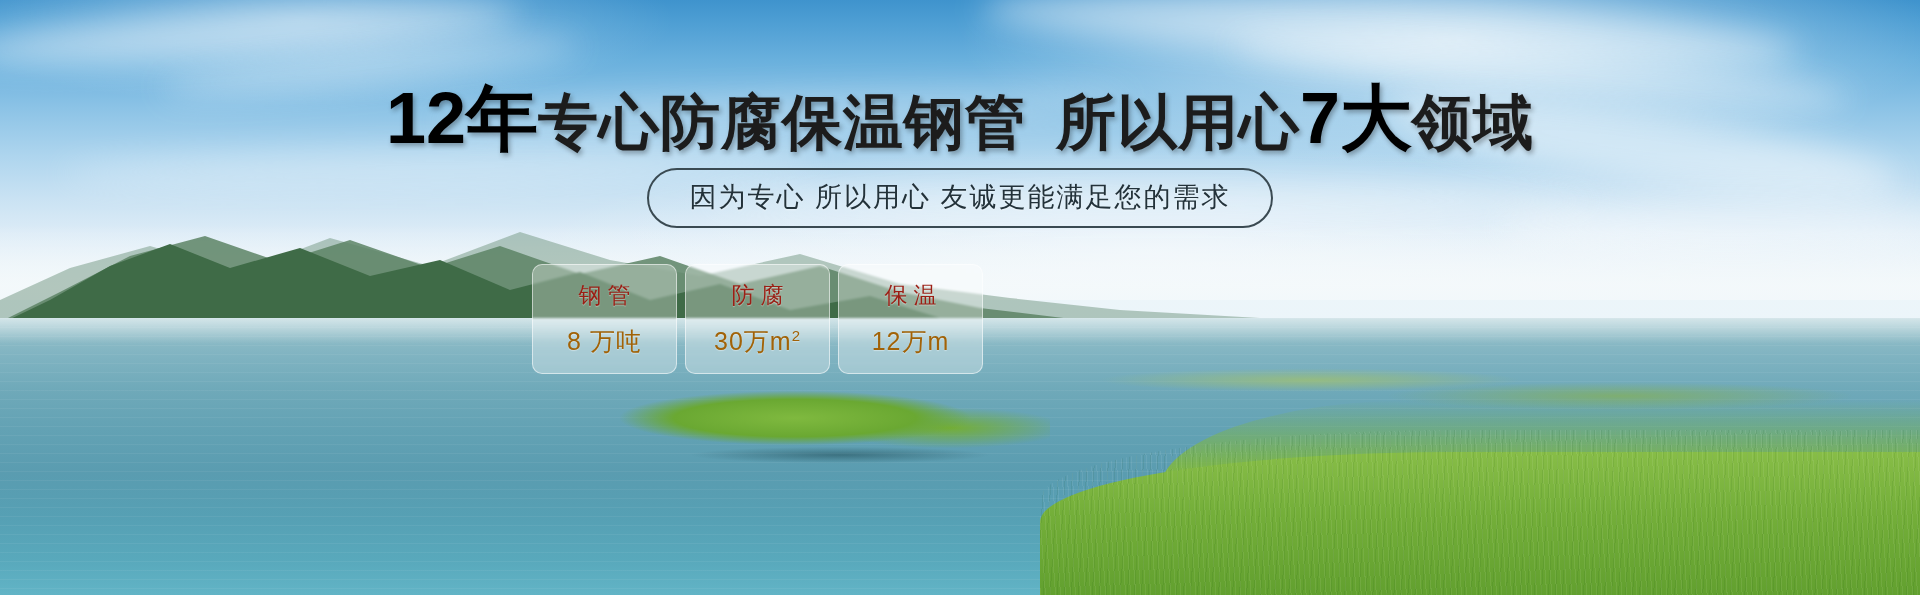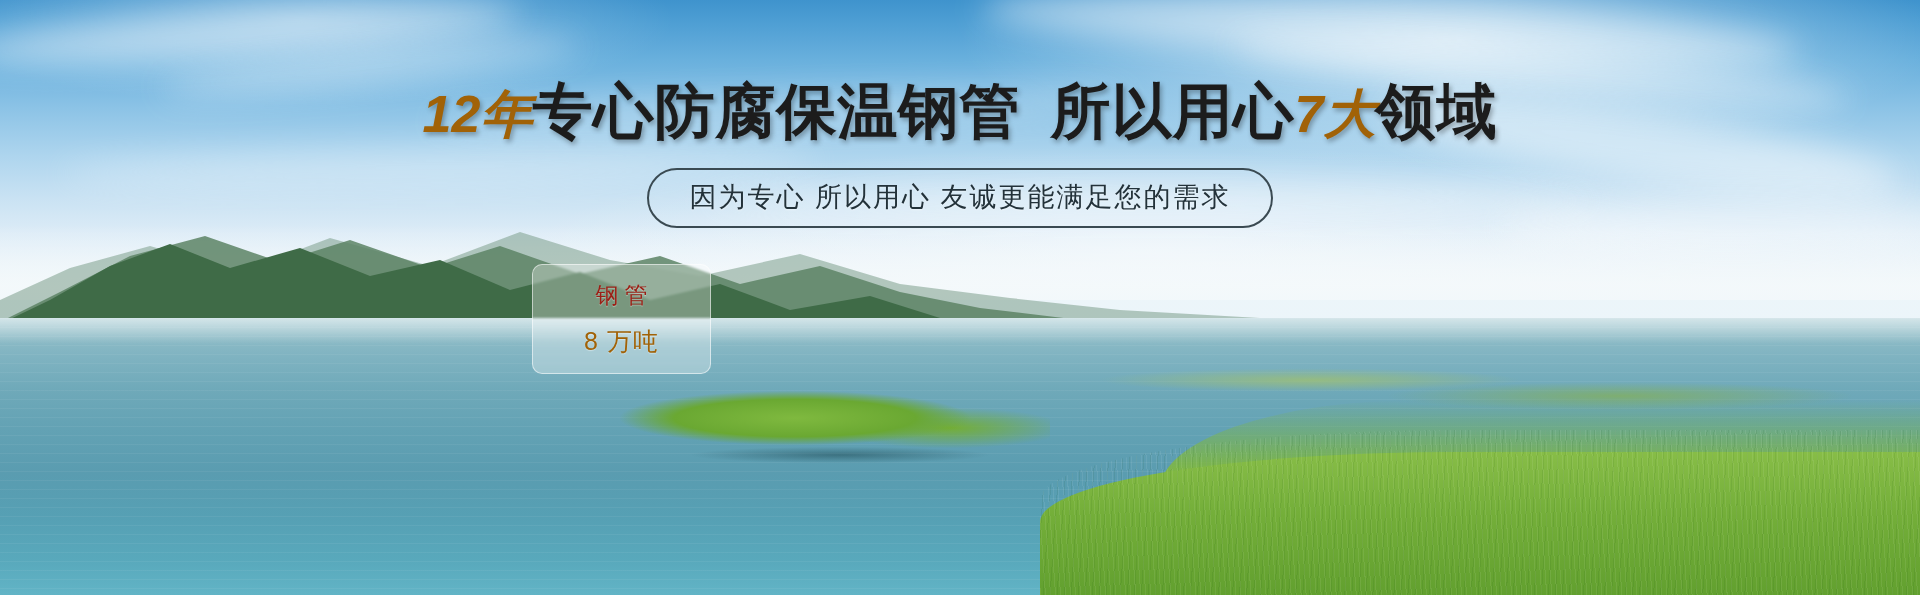--- a/index.html
+++ b/index.html
@@ -146,24 +146,23 @@
     text-align:center;
     font-size:60px;
     font-weight:bold;
     letter-spacing:1px;
     line-height:1;
     white-space:nowrap;
     color:#1c1c1c;
     text-shadow:2px 3px 5px rgba(0,0,0,.30);
   }
   .headline .accent{
-    color:#a16207;
-    font-size:52px;
+    color:#000000;
+    font-size:72px;
     letter-spacing:0;
-    font-style:italic;
   }
   .headline .gap{ display:inline-block; width:30px; }
 
   .subtitle-wrap{
     position:absolute; left:0; top:168px; width:1920px;
     text-align:center;
   }
   .subtitle{
     display:inline-block;
     padding:9px 40px 11px;
@@ -176,21 +175,21 @@
     text-shadow:0 1px 2px rgba(255,255,255,.45);
   }
 
   
   .cards{
     position:absolute; left:532px; top:264px;
     display:flex;
     gap:8px;
   }
   .card{
-    width:179px; height:110px;
+    width:145px; height:110px;
     background:rgba(255,255,255,.30);
     border:1px solid rgba(255,255,255,.55);
     border-radius:10px;
     backdrop-filter:blur(1px);
     display:flex;
     flex-direction:column;
     align-items:center;
     justify-content:center;
     gap:14px;
   }
@@ -274,17 +273,25 @@
       <div class="subtitle">因为专心 所以用心  友诚更能满足您的需求</div>
     </div>
 
     <div class="cards">
 
       <div class="card">
         <div class="card-label">钢管</div>
         <div class="card-value"><span>8 万吨</span></div>
       </div>
 
-
+      <div class="card">
+        <div class="card-label">防腐</div>
+        <div class="card-value"><span>30万m</span><sup>2</sup></div>
+      </div>
+
+      <div class="card">
+        <div class="card-label">保温</div>
+        <div class="card-value"><span>12万m</span></div>
+      </div>
 
     </div>
   </div>
 </div>
 
 </body></html>

